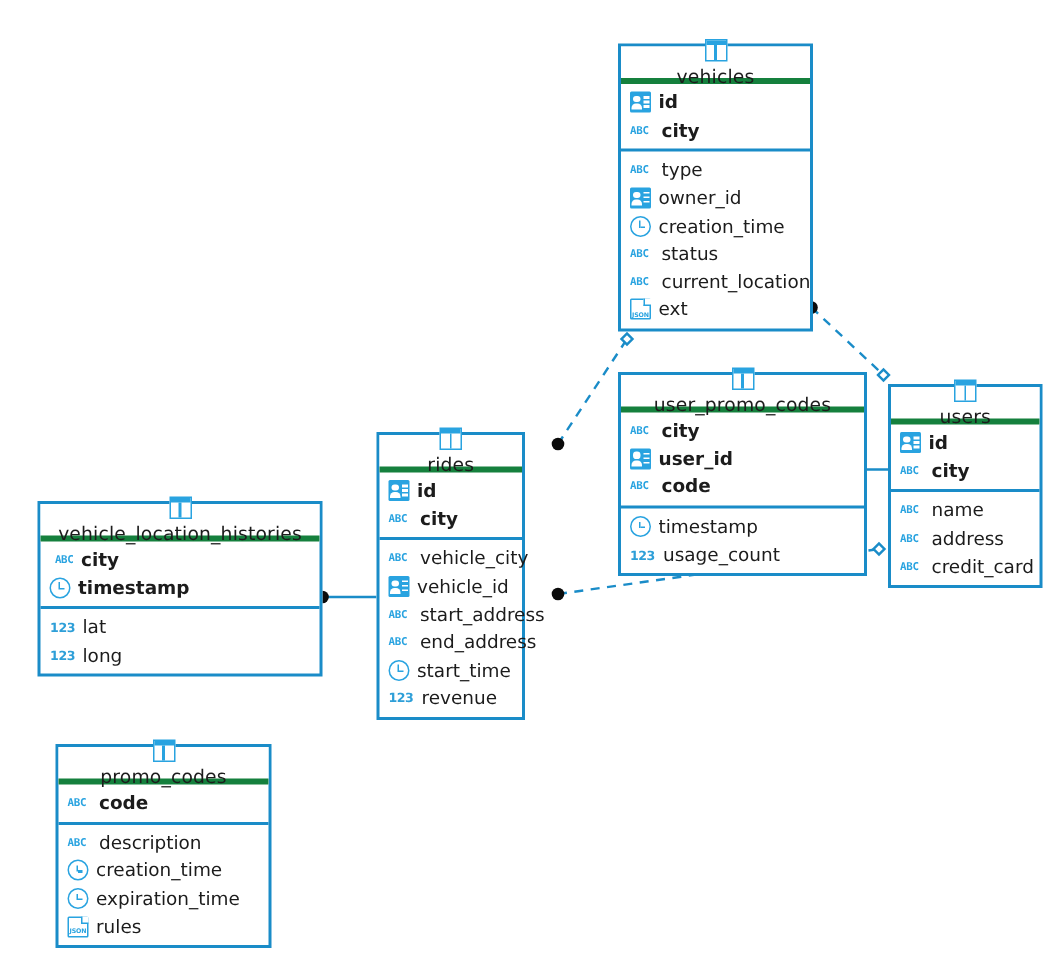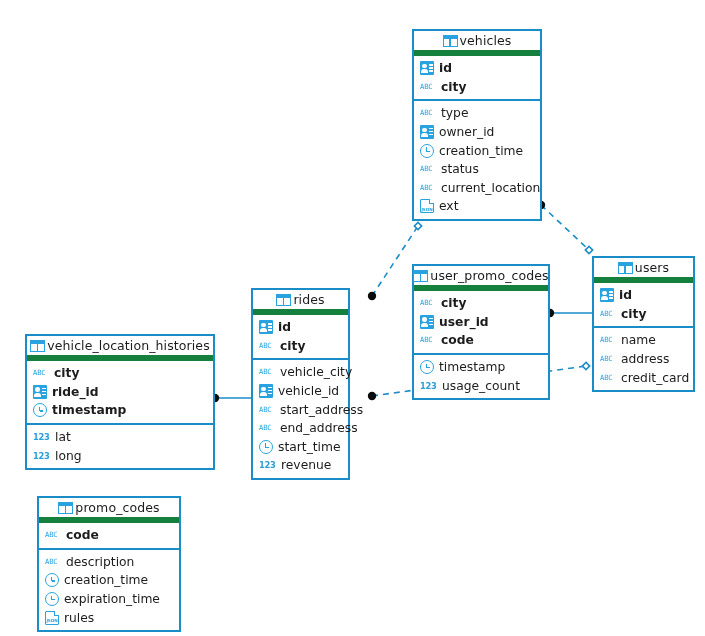--- a/index.html
+++ b/index.html
@@ -13,25 +13,26 @@
 
   .table-box{
     position:absolute;
     border:2px solid #1a8cc8;
     background:#ffffff;
     box-sizing:border-box;
     z-index:5;
   }
   .tbl-header{
     height:25px;
-    border-bottom:6px solid #15803d;
+    border-bottom:4px solid #15803d;
     display:flex;align-items:center;justify-content:center;
     gap:2px;
     background:#ffffff;
     box-sizing:border-box;
+    flex-direction:column;
   }
   .tbl-title{
     font-size:12.5px;color:#1c1c1c;letter-spacing:0.1px;white-space:nowrap;
   }
   .section{
     padding:3px 0 3px 0;
     box-sizing:border-box;
   }
   .section.pk{ border-bottom:2px solid #1a8cc8; }
   .col-row{
@@ -52,21 +53,21 @@
   .ic-table:before{content:"";position:absolute;left:0;top:0;right:0;height:3px;background:#29a3e0;}
   .ic-table:after{content:"";position:absolute;left:5.5px;top:3px;width:1.5px;bottom:0;background:#29a3e0;}
 
   
   .ic-id{background:#29a3e0;border-radius:1px;}
   .ic-id:before{content:"";position:absolute;left:2px;top:2.5px;width:4.5px;height:4.5px;border-radius:50%;background:#fff;}
   .ic-id:after{content:"";position:absolute;left:1px;top:8px;width:7px;height:4px;border-radius:3px 3px 0 0;background:#fff;}
   .ic-id i{position:absolute;right:1.5px;top:3px;width:4px;height:1.3px;background:#fff;box-shadow:0 3px 0 #fff,0 6px 0 #fff;}
 
   
-  .ic-abc{font-size:7.2px;font-weight:normal;color:#29a3e0;letter-spacing:-0.2px;
+  .ic-abc{font-size:7.2px;font-weight:bold;color:#29a3e0;letter-spacing:-0.2px;
      line-height:14px;font-family:"DejaVu Sans Mono","Liberation Mono",monospace;width:16px;flex:0 0 16px;}
 
   
   .ic-clock{border:1.5px solid #29a3e0;border-radius:50%;box-sizing:border-box;}
   .ic-clock:before{content:"";position:absolute;left:5px;top:2.5px;width:1.4px;height:4.4px;background:#29a3e0;}
   .ic-clock:after{content:"";position:absolute;left:6px;top:6px;width:3.4px;height:1.4px;background:#29a3e0;}
 
   
   .ic-num{font-size:8.4px;font-weight:bold;color:#2e9fd8;line-height:14px;
      font-family:"DejaVu Sans","Liberation Sans",sans-serif;width:17px;flex:0 0 17px;letter-spacing:-0.3px;}
@@ -150,21 +151,21 @@
           <div class="col-row">
             <span class="ic-abc">ABC</span>
             <span class="col-name">current_location</span>
           </div>
           <div class="col-row">
             <span class="ic ic-json"></span>
             <span class="col-name">ext</span>
           </div>
         </div>
       </div>
-      <div class="table-box" style="left: 412px; top: 264px; width: 138px;">
+      <div class="table-box" style="left: 412px; top: 248px; width: 166px;">
         <div class="tbl-header">
           <span class="ic-table"></span>
           <span class="tbl-title">user_promo_codes</span>
         </div>
         <div class="section pk">
           <div class="col-row key">
             <span class="ic-abc">ABC</span>
             <span class="col-name">city</span>
           </div>
           <div class="col-row key">
@@ -260,35 +261,29 @@
           <div class="col-row">
             <span class="ic ic-clock"></span>
             <span class="col-name">start_time</span>
           </div>
           <div class="col-row">
             <span class="ic-num">123</span>
             <span class="col-name">revenue</span>
           </div>
         </div>
       </div>
-      <div class="table-box" style="left: 25px; top: 334px; width: 190px;">
+      <div class="table-box" style="left: 25px; top: 334px; width: 190px; text-align: right;">
         <div class="tbl-header">
           <span class="ic-table"></span>
           <span class="tbl-title">vehicle_location_histories</span>
         </div>
         <div class="section pk">
           <div class="col-row key">
             <span class="ic-abc">ABC</span>
             <span class="col-name">city</span>
-          </div>
-          <div class="col-row key">
-            <span class="ic ic-id">
-              <i></i>
-            </span>
-            <span class="col-name">ride_id</span>
           </div>
           <div class="col-row key">
             <span class="ic ic-clock"></span>
             <span class="col-name">timestamp</span>
           </div>
         </div>
         <div class="section">
           <div class="col-row">
             <span class="ic-num">123</span>
             <span class="col-name">lat</span>

